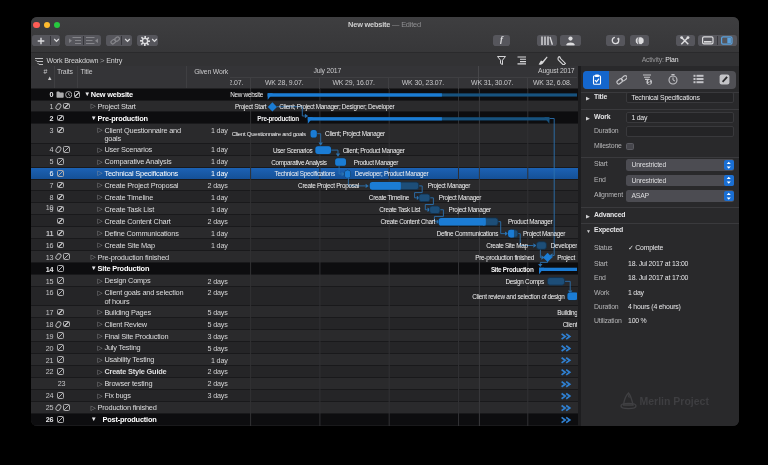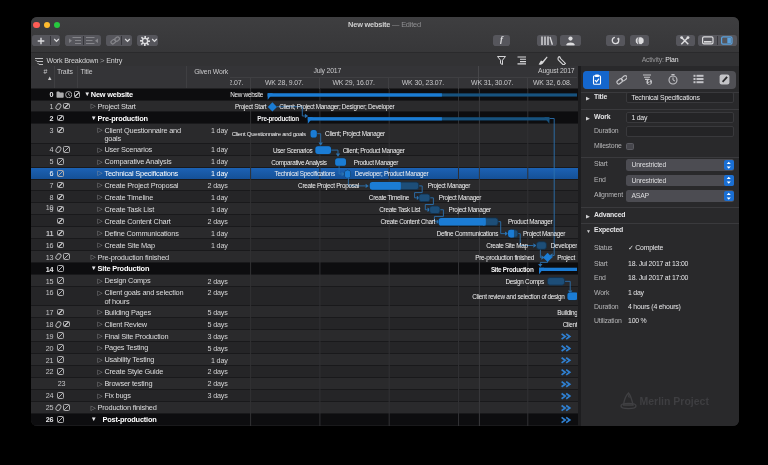--- a/index.html
+++ b/index.html
@@ -311,31 +311,31 @@
 <div class="cellt" style="left:73.9px;top:231.05px;font-weight:normal;color:#dededf">Client Review</div>
 <div class="gw" style="left:109.5px;top:231.15px;width:87.6px;color:#d2d2d3">5 days</div>
 <div class="num" style="left:0;top:243.08px;width:22.8px;font-weight:normal;color:#c6c6c8">19</div>
 <div class="pencil" style="left:26.5px;top:243.88px"></div>
 <div class="tri" style="left:66.9px;top:243.38px;font-size:6.5px;color:#9a9a9c">▷</div>
 <div class="cellt" style="left:73.9px;top:242.98px;font-weight:normal;color:#dededf">Final Site Production</div>
 <div class="gw" style="left:109.5px;top:243.08px;width:87.6px;color:#d2d2d3">3 days</div>
 <div class="num" style="left:0;top:255.01px;width:22.8px;font-weight:normal;color:#c6c6c8">20</div>
 <div class="pencil" style="left:26.5px;top:255.81px"></div>
 <div class="tri" style="left:66.9px;top:255.31px;font-size:6.5px;color:#9a9a9c">▷</div>
-<div class="cellt" style="left:73.9px;top:254.91px;font-weight:normal;color:#dededf">Pages Testing</div>
+<div class="cellt" style="left:73.9px;top:254.91px;font-weight:normal;color:#dededf">July Testing</div>
 <div class="gw" style="left:109.5px;top:255.01px;width:87.6px;color:#d2d2d3">5 days</div>
 <div class="num" style="left:0;top:266.94px;width:22.8px;font-weight:normal;color:#c6c6c8">21</div>
 <div class="pencil" style="left:26.5px;top:267.74px"></div>
 <div class="tri" style="left:66.9px;top:267.24px;font-size:6.5px;color:#9a9a9c">▷</div>
 <div class="cellt" style="left:73.9px;top:266.84px;font-weight:normal;color:#dededf">Usability Testing</div>
 <div class="gw" style="left:109.5px;top:266.94px;width:87.6px;color:#d2d2d3">1 day</div>
 <div class="num" style="left:0;top:278.87px;width:22.8px;font-weight:normal;color:#c6c6c8">22</div>
 <div class="pencil" style="left:26.5px;top:279.67px"></div>
 <div class="tri" style="left:66.9px;top:279.17px;font-size:6.5px;color:#9a9a9c">▷</div>
-<div class="cellt" style="left:73.9px;top:278.77px;font-weight:normal;color:#dededf">Create Style Guide</div>
+<div class="cellt" style="left:73.9px;top:278.77px;font-weight:bold;color:#dededf">Create Style Guide</div>
 <div class="gw" style="left:109.5px;top:278.87px;width:87.6px;color:#d2d2d3">2 days</div>
 <div class="num" style="left:12px;top:290.80px;width:22.8px;font-weight:normal;color:#c6c6c8">23</div>
 <div class="tri" style="left:66.9px;top:291.10px;font-size:6.5px;color:#9a9a9c">▷</div>
 <div class="cellt" style="left:73.9px;top:290.70px;font-weight:normal;color:#dededf">Browser testing</div>
 <div class="gw" style="left:109.5px;top:290.80px;width:87.6px;color:#d2d2d3">2 days</div>
 <div class="num" style="left:0;top:302.73px;width:22.8px;font-weight:normal;color:#c6c6c8">24</div>
 <div class="pencil" style="left:26.5px;top:303.53px"></div>
 <div class="tri" style="left:66.9px;top:303.03px;font-size:6.5px;color:#9a9a9c">▷</div>
 <div class="cellt" style="left:73.9px;top:302.63px;font-weight:normal;color:#dededf">Fix bugs</div>
 <div class="gw" style="left:109.5px;top:302.73px;width:87.6px;color:#d2d2d3">3 days</div>

